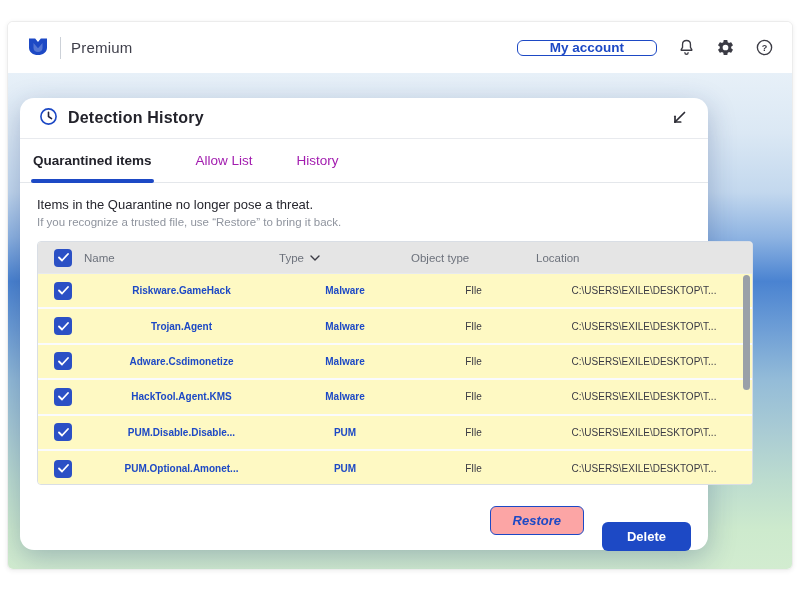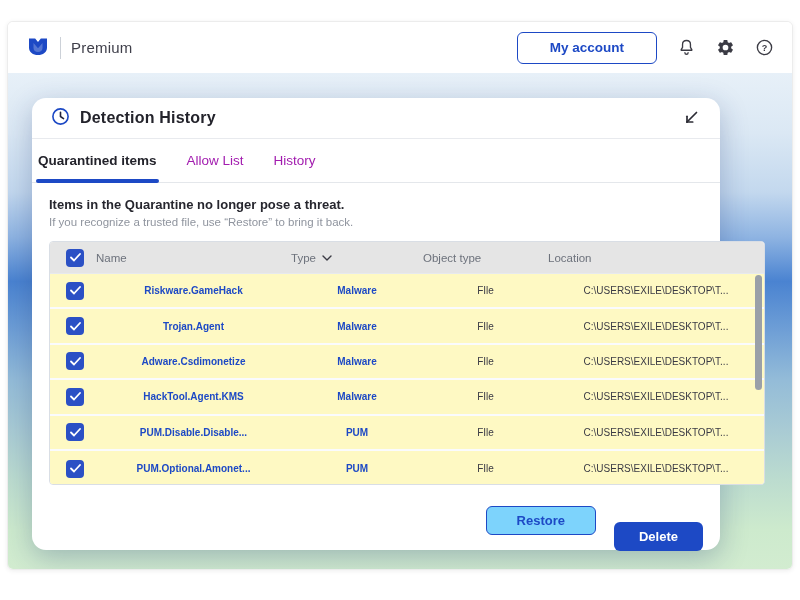--- a/index.html
+++ b/index.html
@@ -15,66 +15,66 @@
   
   .topbar {
     position:absolute; top:0; left:0; right:0; height:51px; background:#fff;
     display:flex; align-items:center; padding:0 18px; z-index:5;
   }
   .brand { display:flex; align-items:center; gap:10px; }
   .brand-divider { width:1px; height:22px; background:#ccd1d8; }
   .brand-name { font-size:15px; color:#3f3f4a; letter-spacing:.2px; }
   .topbar-right { margin-left:auto; display:flex; align-items:center; gap:19px; }
   .my-account-btn {
-    height:32px; padding:0 32px; border:1.5px solid #1d49c5; border-radius:6px;
+    height:16px; padding:0 32px; border:1.5px solid #1d49c5; border-radius:6px;
     background:#fff; color:#1d49c5; font-size:13.5px; font-weight:700;
     display:flex; align-items:center; cursor:pointer; font-family:inherit;
   }
   .icon-btn { width:20px; height:20px; display:flex; align-items:center; justify-content:center; cursor:pointer; background:none; border:none; }
 
   
   .app-bg {
     position:absolute; top:51px; left:0; right:0; bottom:0;
     background:linear-gradient(180deg,
       #e7f0f8 0%, #dbe8f4 12%, #c3d8ee 24%, #8fb4e2 33%,
       #4a83d1 42%, #6f9fd6 52%, #94bcd8 62%, #a9cbd4 72%,
       #bcdccf 82%, #cdeacd 92%, #d2ecd0 100%);
   }
 
   
   .card {
-    position:absolute; left:24px; top:76px; width:688px; height:452px;
+    position:absolute; left:12px; top:76px; width:688px; height:452px;
     background:#ffffff; border-radius:14px; box-shadow:0 8px 28px rgba(25,50,110,.28);
   }
   .card-header {
     height:41px; border-bottom:1px solid #e8eaee;
     display:flex; align-items:center; padding:0 19px;
   }
   .card-title { font-size:16px; font-weight:600; color:#23232b; margin-left:10px; letter-spacing:.2px; }
   .collapse-btn { margin-left:auto; width:20px; height:20px; display:flex; align-items:center; justify-content:center; cursor:pointer; background:none; border:none; }
 
   
   .tabs {
     height:44px; border-bottom:1px solid #e4e7eb;
-    display:flex; align-items:stretch; padding:0 4px; gap:26px;
+    display:flex; align-items:stretch; padding:0 11px; gap:40px;
   }
   .tab {
     position:relative; display:flex; align-items:center;
     font-size:13.5px; color:#a21caf; cursor:pointer; padding:0 2px;
     background:none; border:none; font-family:inherit;
   }
   .tab.active { font-weight:700; color:#23232b; }
   .tab.active::after {
     content:""; position:absolute; left:0; right:0; bottom:-1px;
     height:4px; background:#1d49c5; border-radius:3px;
   }
 
   
   .desc-block { padding:14px 17px 0 17px; }
-  .desc-main { font-size:13px; font-weight:700; color:#26262e; }
+  .desc-main { font-size:13px; font-weight:400; color:#26262e; }
   .desc-sub { font-size:11.5px; color:#8f949e; margin-top:4px; }
 
   
   .table {
     position:absolute; left:17px; top:143px; width:716px; height:244px;
     border:1px solid #d9dee5; border-radius:4px; background:#fff; overflow:hidden;
   }
   .t-grid {
     display:grid; grid-template-columns:30px 195px 132px 125px 1fr;
     align-items:center; padding-left:16px;
@@ -97,21 +97,21 @@
     display:flex; align-items:center; justify-content:center; cursor:pointer; border:none;
   }
   .scroll-thumb {
     position:absolute; right:2px; top:33px; width:7px; height:115px;
     background:#9aa0a8; border-radius:4px; cursor:pointer;
   }
 
   
   .footer-btns { position:absolute; right:17px; top:408px; display:flex; gap:18px; }
   .btn { height:29px; border-radius:6px; font-size:13px; font-weight:700; display:flex; align-items:center; cursor:pointer; font-family:inherit; }
-  .btn-restore { background:#7dd3fc; border:1.5px solid #1d49c5; color:#1d49c5; padding:0 30px; }
+  .btn-restore { background:#fca5a5; border:1.5px solid #1d49c5; color:#1d49c5; padding:0 22px;font-style:italic; }
   .btn-delete { background:#1d49c5; border:none; color:#fff; padding:0 25px;margin-top:16px; }
 </style>
 </head>
 <body>
 
 <div class="window">
 
   <div class="topbar">
     <div class="brand">
       <span>

